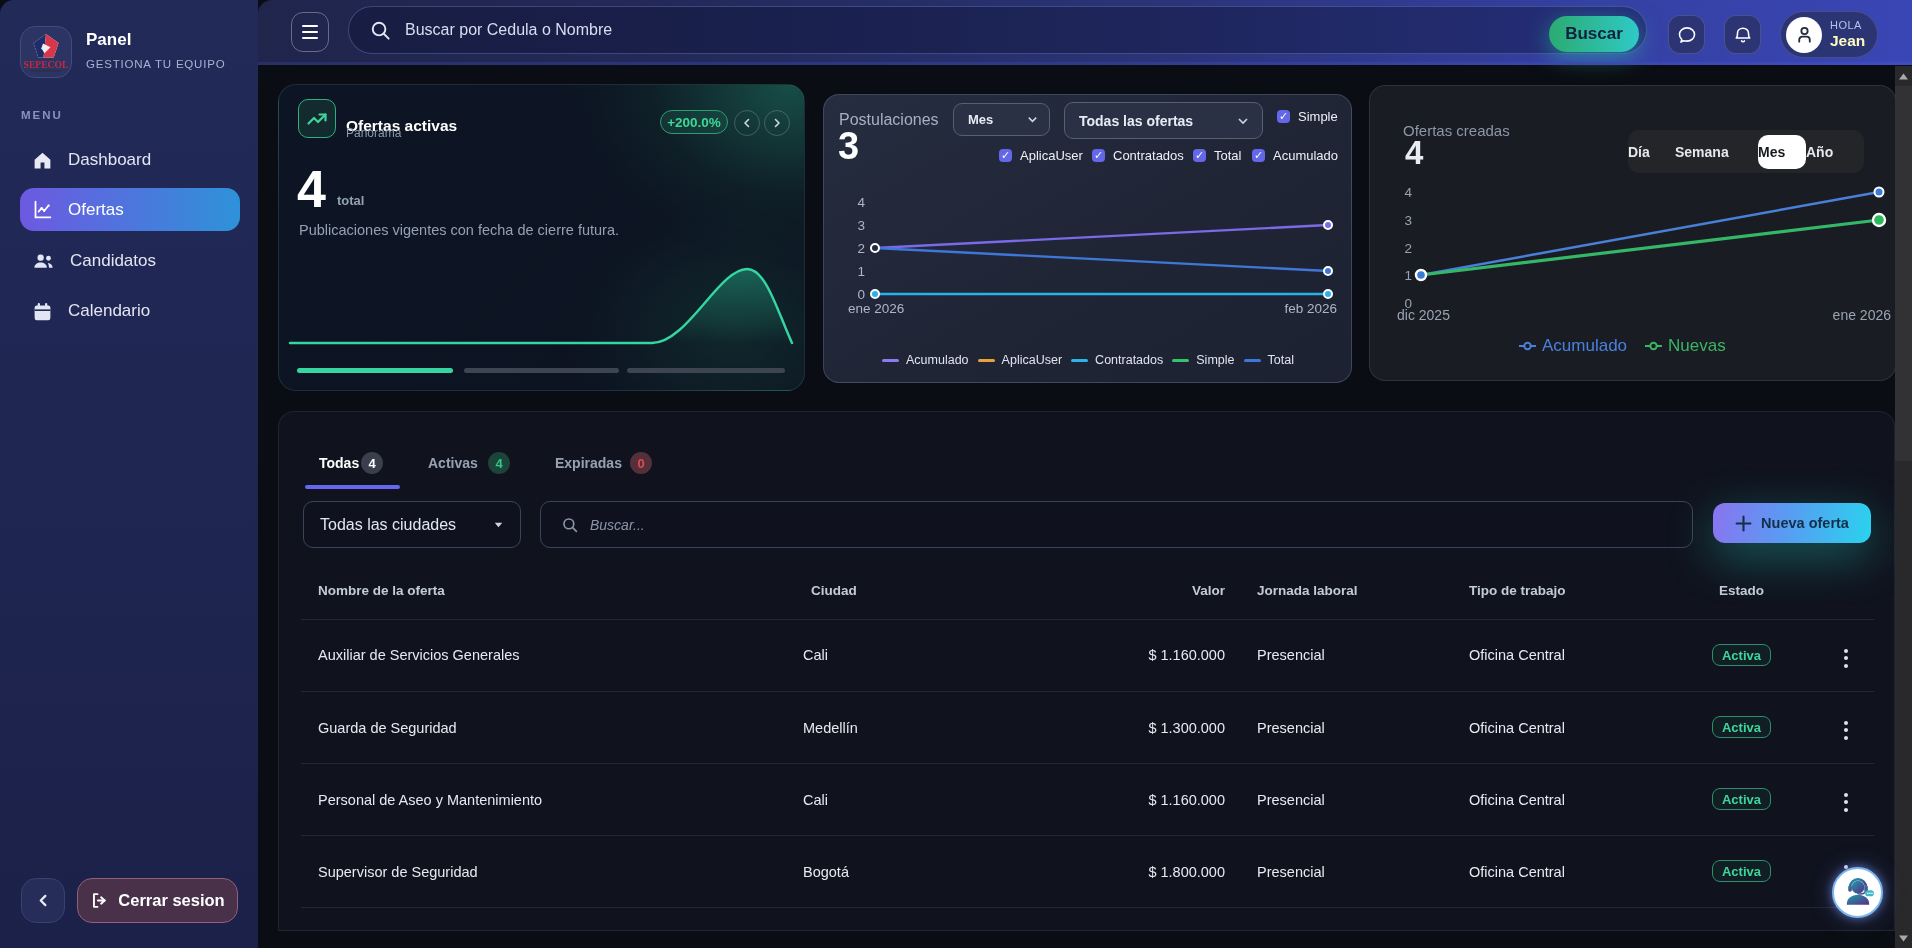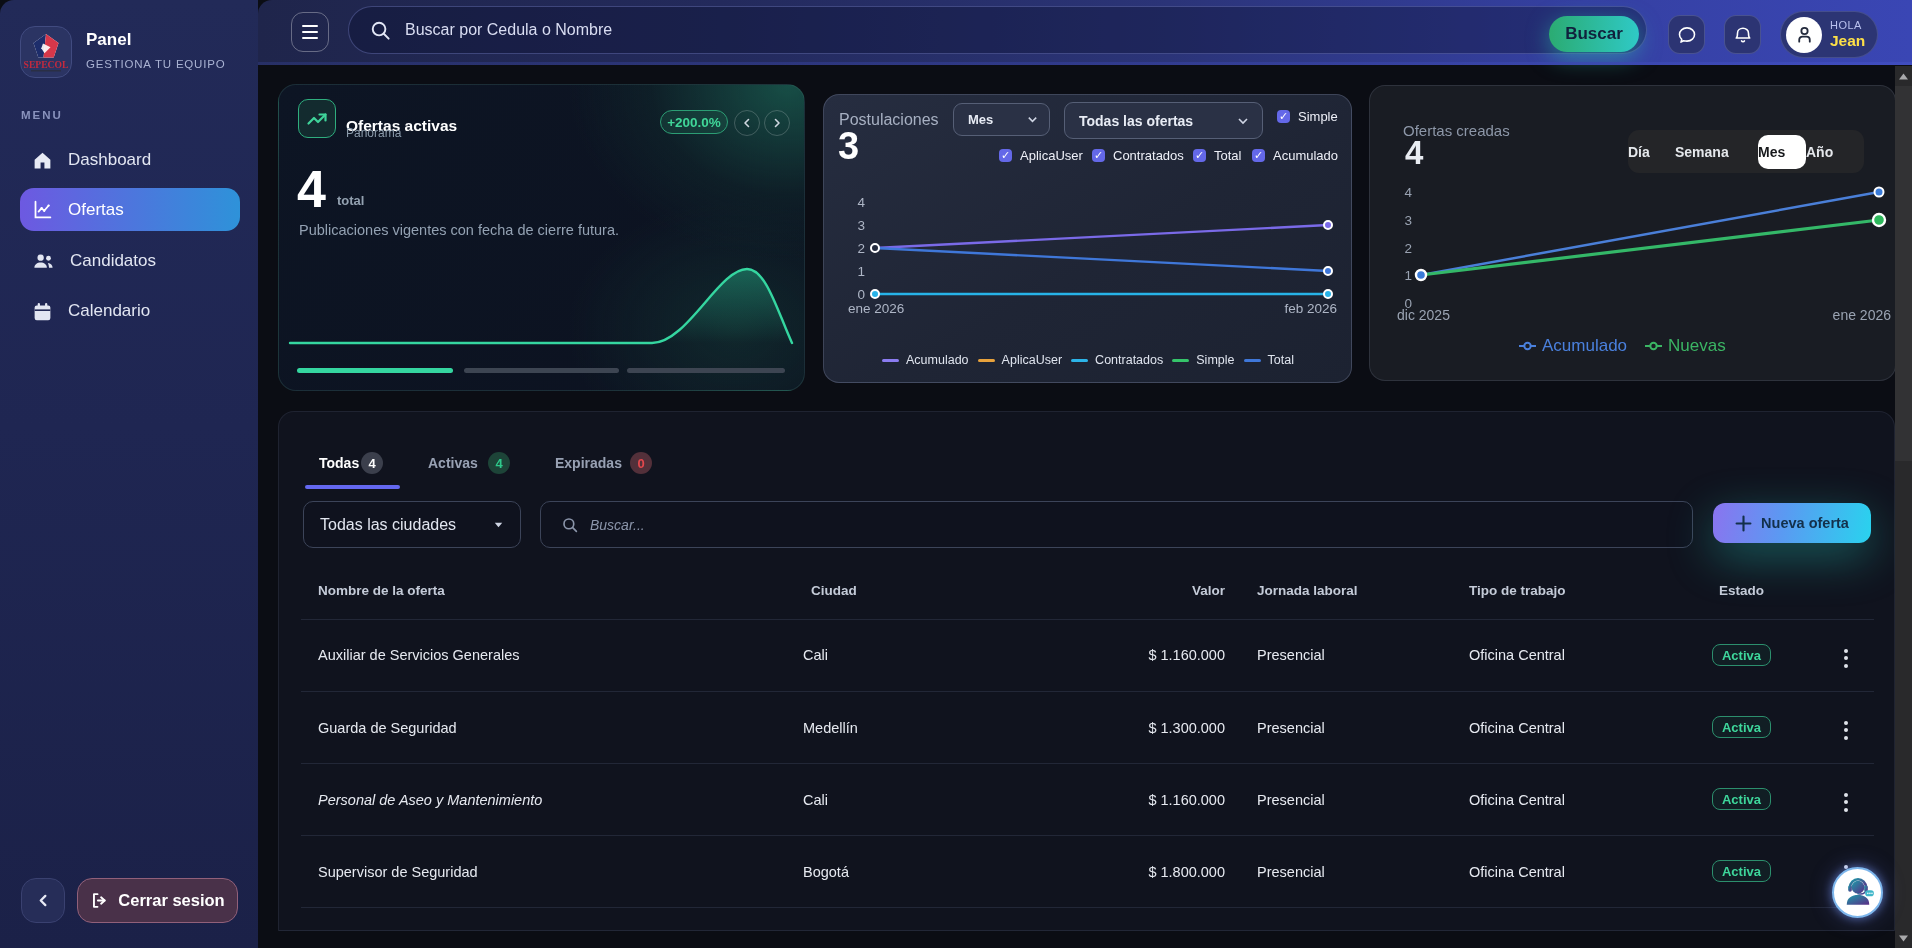--- a/index.html
+++ b/index.html
@@ -39,21 +39,21 @@
   background:linear-gradient(90deg,#2bab72 0%,#2fc9c6 100%); color:#10213d; font-weight:bold; font-size:17px;
   display:flex; align-items:center; justify-content:center; box-shadow:0 6px 22px rgba(45,200,175,.5); }
 .top-icon { position:absolute; top:15px; width:37px; height:39px; border-radius:12px; background:#2c3473;
   border:1px solid rgba(160,170,230,.25); display:flex; align-items:center; justify-content:center; }
 #profile { position:absolute; left:1522px; top:11px; width:98px; height:47px; border-radius:24px; background:#2c3574;
   border:1px solid rgba(160,170,230,.22); display:flex; align-items:center; }
 #avatar-circ { width:36px; height:36px; border-radius:50%; background:#fff; margin-left:5px;
   display:flex; align-items:center; justify-content:center; flex:none; }
 #hola { margin-left:8px; line-height:1.15; }
 #hola .h { font-size:11px; color:#b9c1ee; letter-spacing:0.5px; }
-#hola .n { font-size:15.5px; color:#fde047; font-weight:bold; }
+#hola .n { font-size:15.5px; color:#fef9c3; font-weight:bold; }
 
 
 #main { position:absolute; left:258px; top:65px; width:1638px; height:884px; background:#0b0d14; }
 
 
 #card1 { position:absolute; left:20px; top:19px; width:527px; height:307px; border-radius:18px; overflow:hidden;
   background:radial-gradient(58% 80% at 97% 0%, rgba(24,84,74,.9) 0%, rgba(17,48,48,.4) 45%, rgba(12,19,34,0) 72%),
              radial-gradient(32% 42% at 87% 80%, rgba(23,75,64,.38) 0%, rgba(12,19,34,0) 100%),
              linear-gradient(135deg,#0d1524 0%,#0c1220 100%);
   border:1px solid rgba(70,115,110,.28); }
@@ -407,21 +407,21 @@
     <div class="td" style="left:978px; top:308px;">Presencial</div>
     <div class="td" style="left:1190px; top:308px;">Oficina Central</div>
     <div class="badge-activa" style="top:304px;">Activa</div>
     <div class="dots" style="top:305px;">
         <i></i>
         <i></i>
         <i></i>
       </div>
     <div class="rowline" style="top:351px;"></div>
 
-    <div class="td" style="left:39px; top:380px;font-style:italic;">Personal de Aseo y Mantenimiento</div>
+    <div class="td" style="left:39px; top:380px;">Personal de Aseo y Mantenimiento</div>
     <div class="td" style="left:524px; top:380px;">Cali</div>
     <div class="td" style="left:0; top:380px; width:946px; text-align:right;">$ 1.160.000</div>
     <div class="td" style="left:978px; top:380px;">Presencial</div>
     <div class="td" style="left:1190px; top:380px;">Oficina Central</div>
     <div class="badge-activa" style="top:376px;">Activa</div>
     <div class="dots" style="top:377px;">
         <i></i>
         <i></i>
         <i></i>
       </div>

